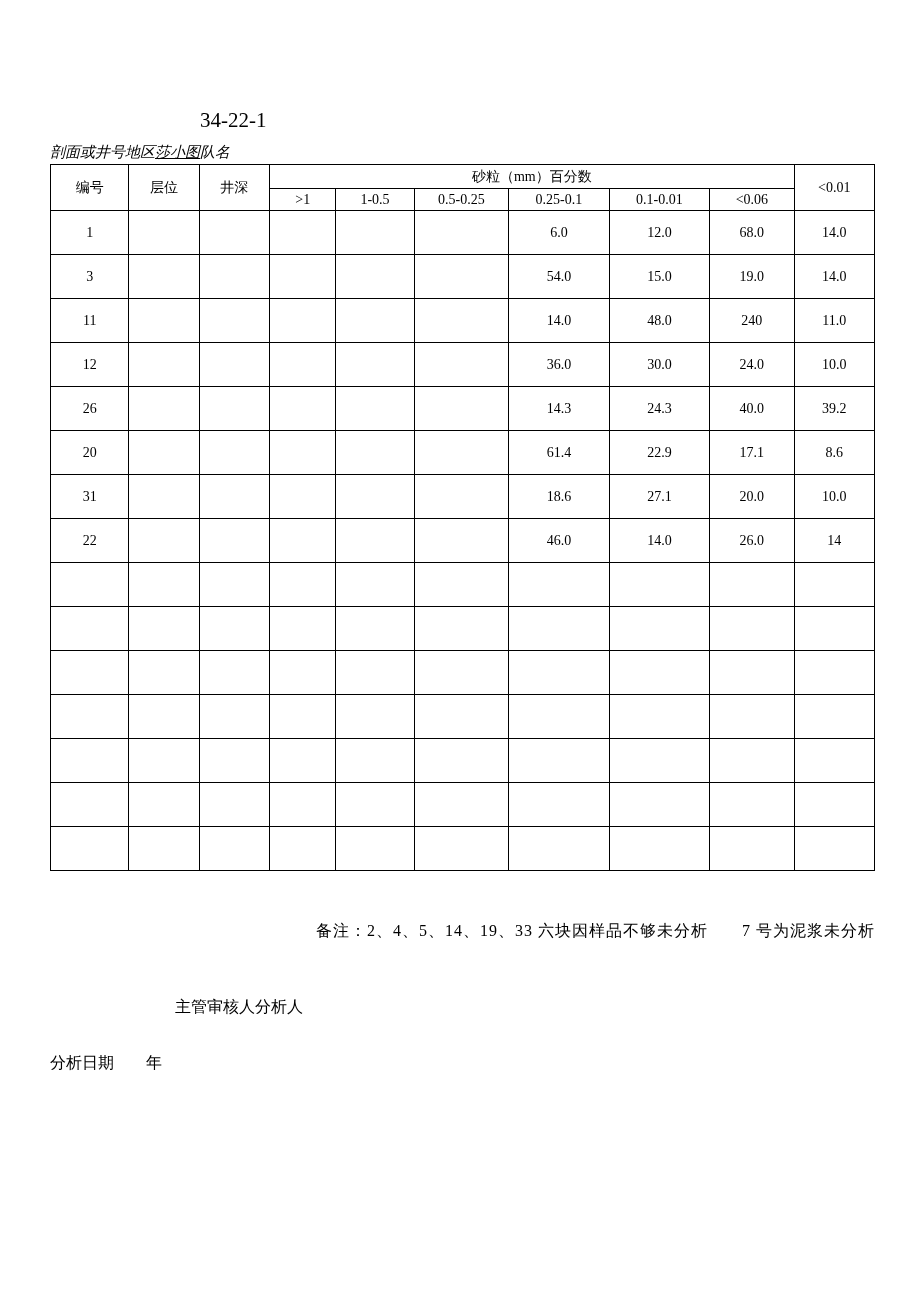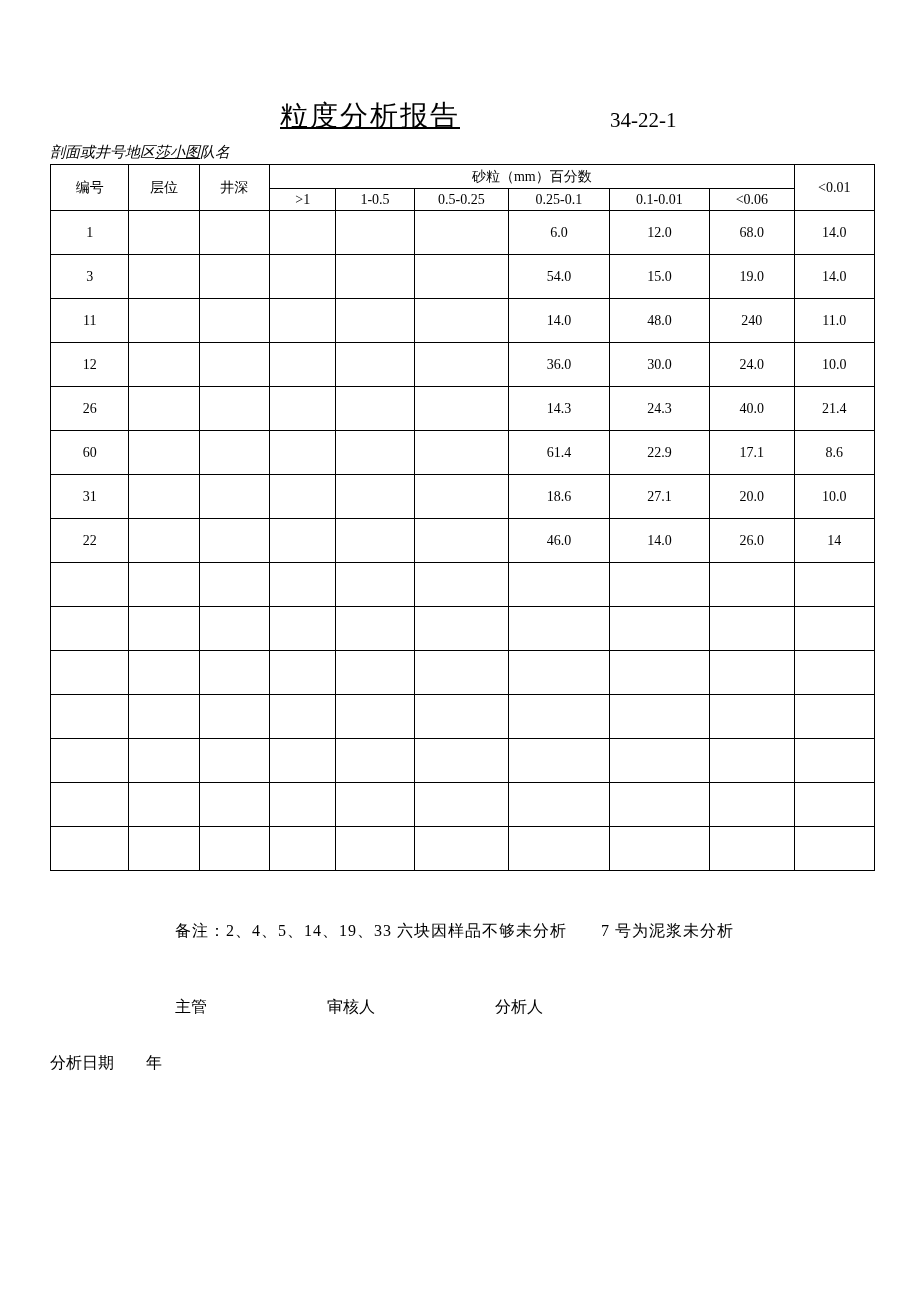--- a/index.html
+++ b/index.html
@@ -47,39 +47,38 @@
     }
     .h-top { height: 24px; margin-top: 48px; }
     .h-sub { height: 22px; font-size: 13px; }
     td { height: 44px; }
     .empty-row td { height: 44px; }
     .notes {
       font-size: 16px;
       margin-top: 50px;
       margin-left: 125px;
       letter-spacing: 1px;
+      text-align: right;
     }
     .sig-row {
       display: flex;
       font-size: 16px;
       margin-top: 55px;
       margin-left: 125px;
-      gap: 120px;
       text-align: center;
     }
     .date-row {
       font-size: 16px;
       margin-top: 35px;
     }
   </style>
 </head>
 <body>
 
 <div class="header-row">
-  <div class="title">粒度分析报告</div>
   <div class="report-no">34-22-1</div>
 </div>
 
 <div class="meta-line">
   <span>剖面或井号地区</span><span class="underline">莎小图</span><span>队名</span>
 </div>
 
 <table>
   <colgroup>
     <col style="width:78px">
@@ -162,24 +161,24 @@
       <tr>
         <td>26</td>
         <td></td>
         <td></td>
         <td></td>
         <td></td>
         <td></td>
         <td>14.3</td>
         <td>24.3</td>
         <td>40.0</td>
-        <td>21.4</td>
-      </tr>
-      <tr>
-        <td>60</td>
+        <td>39.2</td>
+      </tr>
+      <tr>
+        <td>20</td>
         <td></td>
         <td></td>
         <td></td>
         <td></td>
         <td></td>
         <td>61.4</td>
         <td>22.9</td>
         <td>17.1</td>
         <td>8.6</td>
       </tr>

